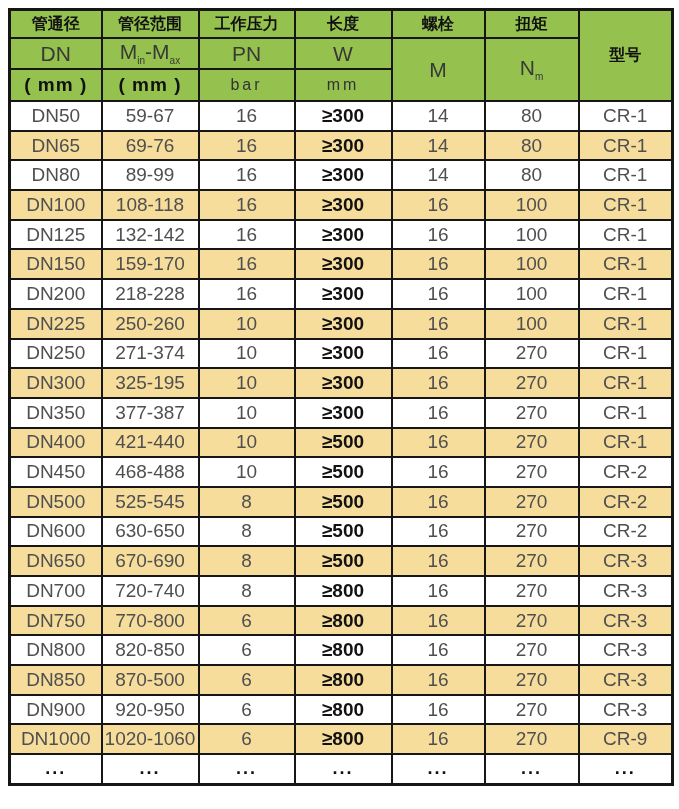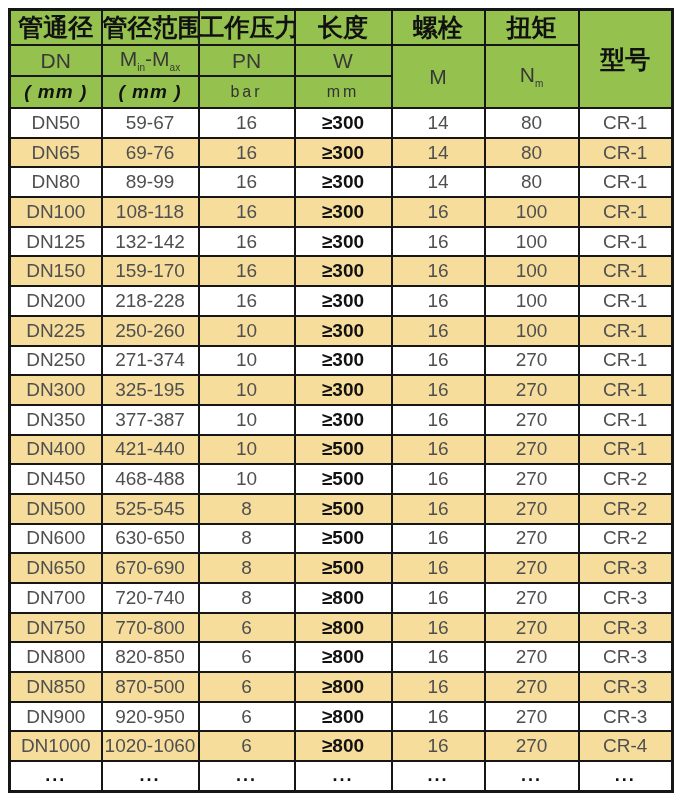--- a/index.html
+++ b/index.html
@@ -44,39 +44,38 @@
   
   col.c1 { width: 92px; }
   col.c2 { width: 97px; }
   col.c3 { width: 96px; }
   col.c4 { width: 97px; }
   col.c5 { width: 93px; }
   col.c6 { width: 94px; }
   col.c7 { width: 94px; }
   
   .cn {
-    font-size: 25px;
+    font-size: 16px;
     font-weight: bold;
     color: var(--black-text);
   }
   .lat {
     font-size: 21px;
     font-weight: 400;
     color: #383838;
   }
   .lat sub {
     font-size: 10px;
     color: #383838;
   }
   .unit-big {
     font-size: 19px;
     font-weight: bold;
     color: var(--black-text);
     letter-spacing: 1px;
-    font-style: italic;
   }
   .unit-small {
     font-size: 16px;
     font-weight: 400;
     color: #333333;
     letter-spacing: 3px;
   }
   
   tbody td {
     height: 27.7px;
@@ -326,21 +325,21 @@
           <td data-name="cell-nm">270</td>
           <td data-name="cell-model">CR-3</td>
         </tr>
         <tr data-name="table-row">
           <td data-name="cell-dn">DN1000</td>
           <td data-name="cell-range">1020-1060</td>
           <td data-name="cell-pn">6</td>
           <td data-name="cell-w" class="w-col">≥800</td>
           <td data-name="cell-m">16</td>
           <td data-name="cell-nm">270</td>
-          <td data-name="cell-model">CR-4</td>
+          <td data-name="cell-model">CR-9</td>
         </tr>
         <tr data-name="ellipsis-row">
           <td data-name="cell-dn">...</td>
           <td data-name="cell-range">...</td>
           <td data-name="cell-pn">...</td>
           <td data-name="cell-w" class="w-col">...</td>
           <td data-name="cell-m">...</td>
           <td data-name="cell-nm">...</td>
           <td data-name="cell-model">...</td>
         </tr>

